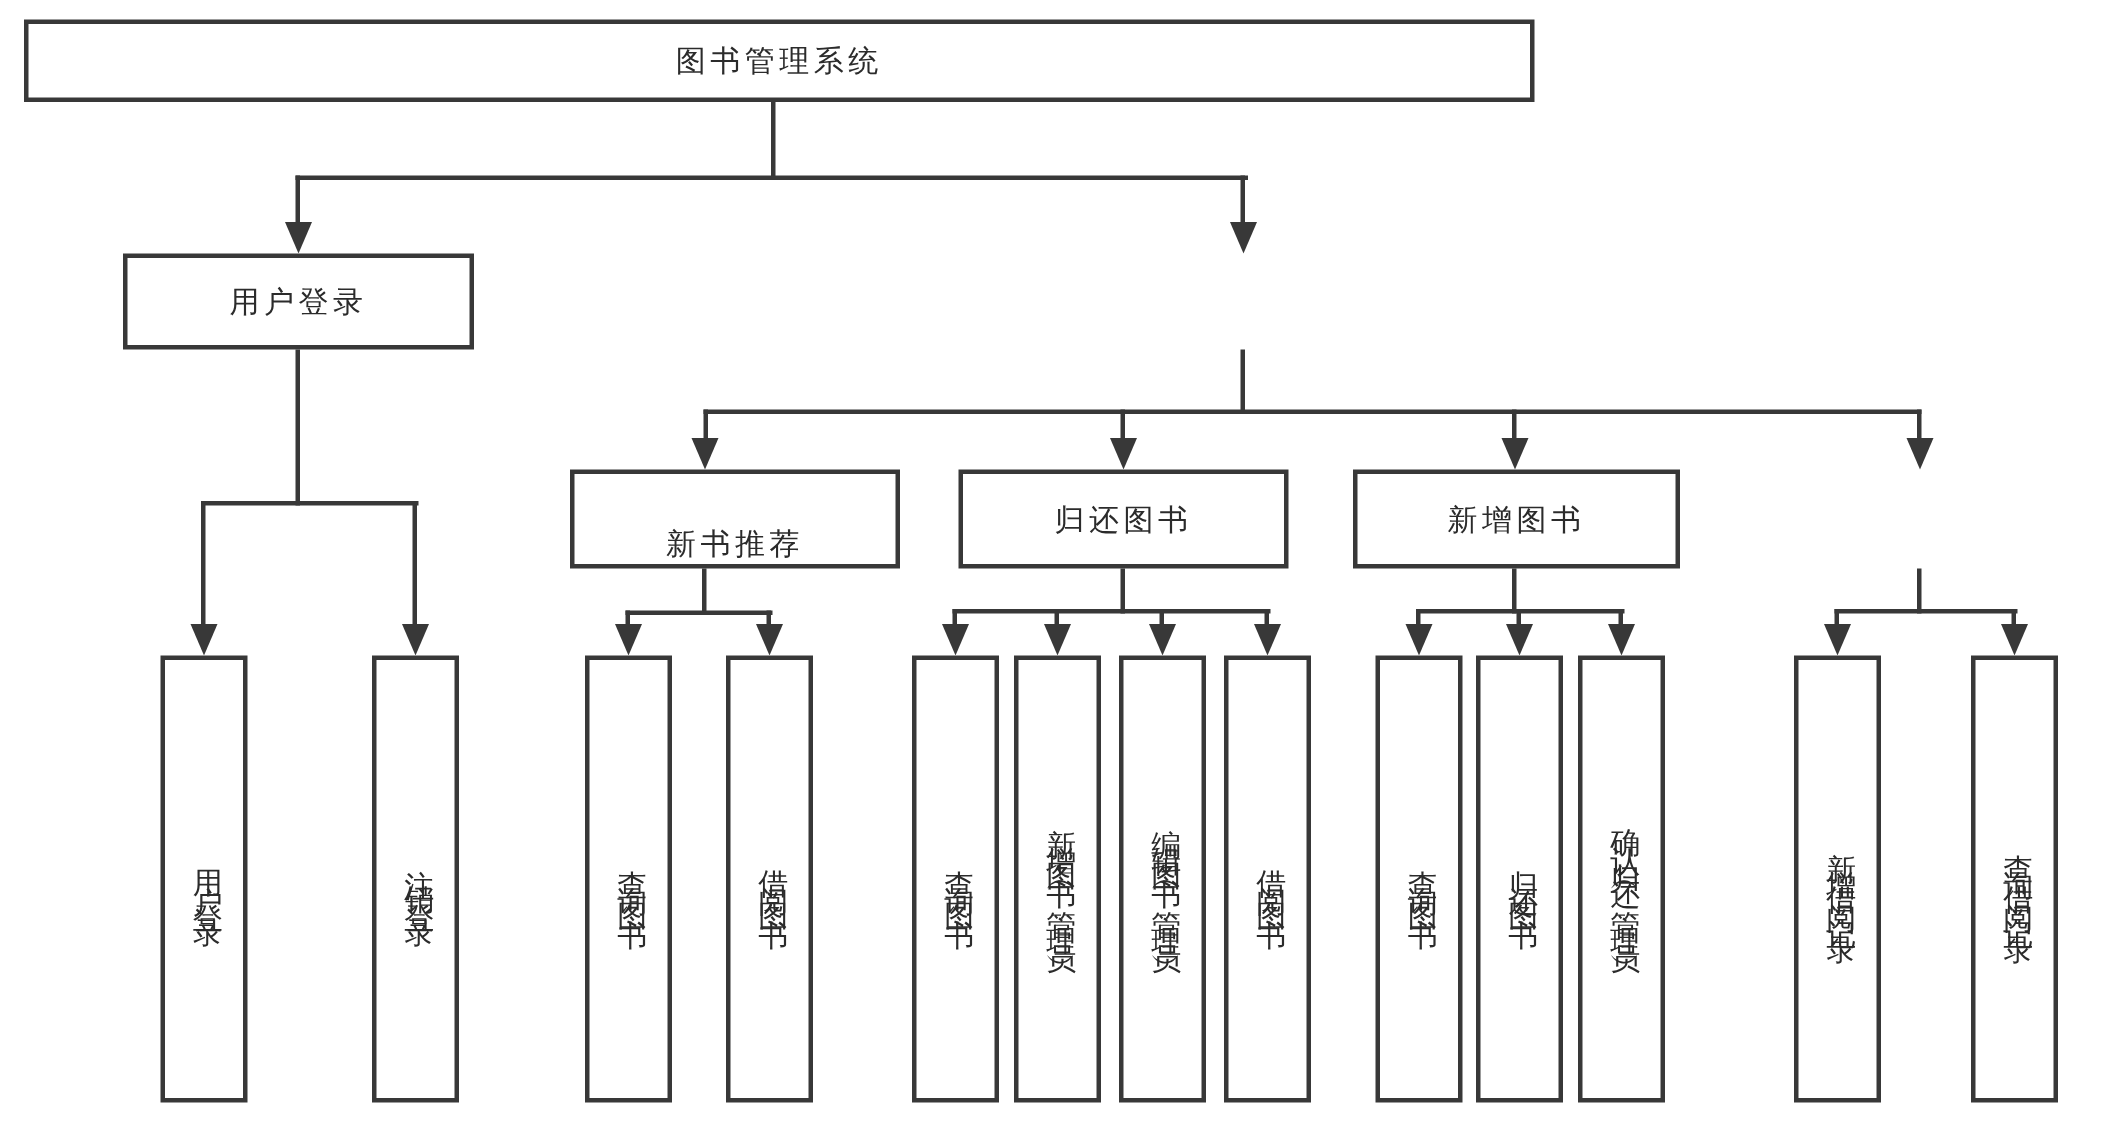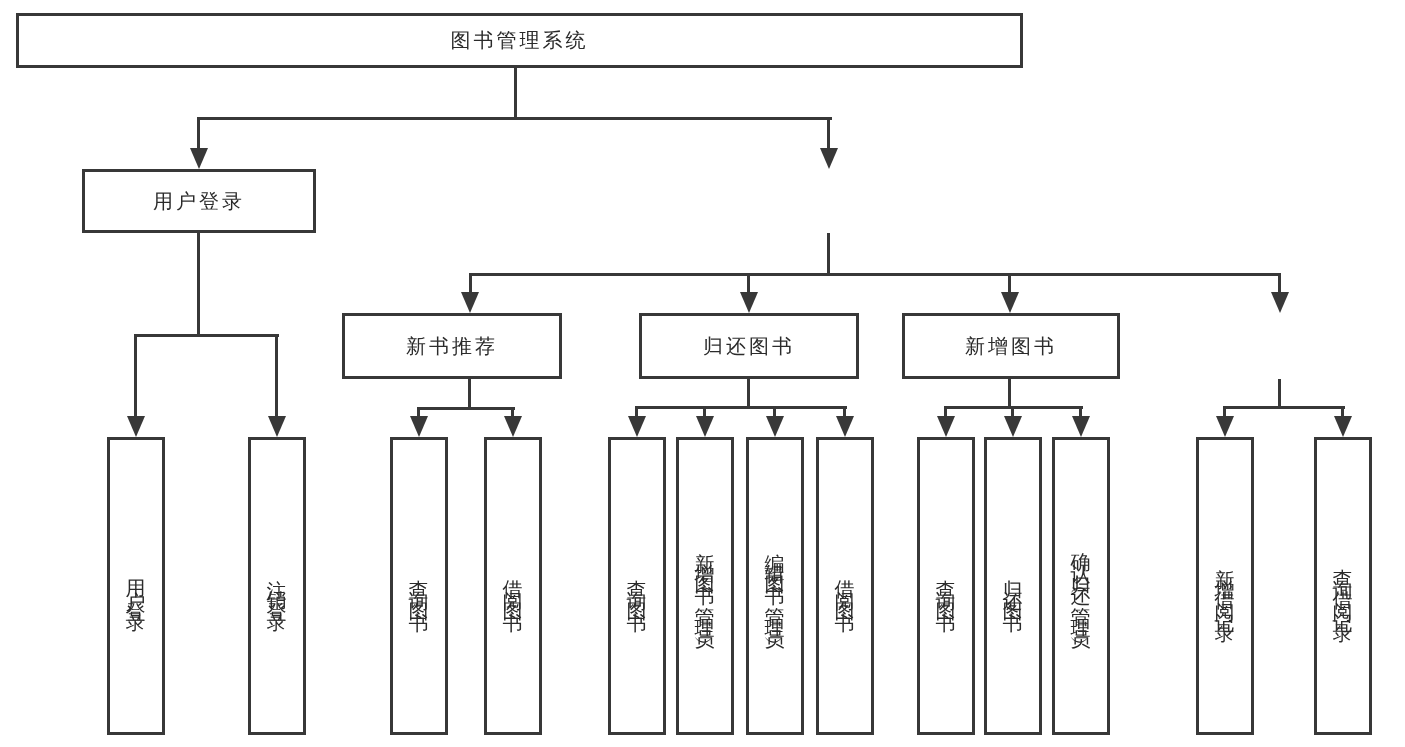--- a/index.html
+++ b/index.html
@@ -1,18 +1,18 @@
 <!DOCTYPE html>
 <html><head>
 <meta charset="utf-8">
 <style>
   html,body{margin:0;padding:0;background:#ffffff;}
   #canvas{
     position:relative;width:1405px;height:747px;background:#ffffff;overflow:hidden;
-    font-family:Liberation Serif, serif;
+    font-family:Liberation Mono, monospace;
   }
   .box{
     position:absolute;box-sizing:border-box;background:#ffffff;
     border:3px solid #383838;color:#2b2b2b;
     display:flex;align-items:center;justify-content:center;
   }
   .hbox{font-size:20px;letter-spacing:3px;}
   .vbox{writing-mode:vertical-rl;font-size:20px;letter-spacing:11px;line-height:1;}
   .ln{position:absolute;background:#383838;}
   .arrow{
@@ -56,21 +56,21 @@
   <div class="ln" style="left:469px;top:273px;width:812px;height:3px;"></div>
   <div class="ln" style="left:469px;top:273px;width:3px;height:21px;"></div>
   <div class="arrow" style="left:461px;top:292px;"></div>
   <div class="ln" style="left:747px;top:273px;width:3px;height:21px;"></div>
   <div class="arrow" style="left:740px;top:292px;"></div>
   <div class="ln" style="left:1008px;top:273px;width:3px;height:21px;"></div>
   <div class="arrow" style="left:1001px;top:292px;"></div>
   <div class="ln" style="left:1278px;top:273px;width:3px;height:21px;"></div>
   <div class="arrow" style="left:1271px;top:292px;"></div>
 
-  <div class="box hbox" style="left:342px;top:313px;width:220px;height:66px;">
+  <div class="box hbox" style="left:380px;top:313px;width:220px;height:66px;align-items:flex-end;">
     <span>新书推荐</span>
   </div>
   <div class="box hbox" style="left:639px;top:313px;width:220px;height:66px;">
     <span>归还图书</span>
   </div>
   <div class="box hbox" style="left:902px;top:313px;width:218px;height:66px;">
     <span>新增图书</span>
   </div>
 
   <div class="ln" style="left:468px;top:379px;width:3px;height:31px;"></div>

